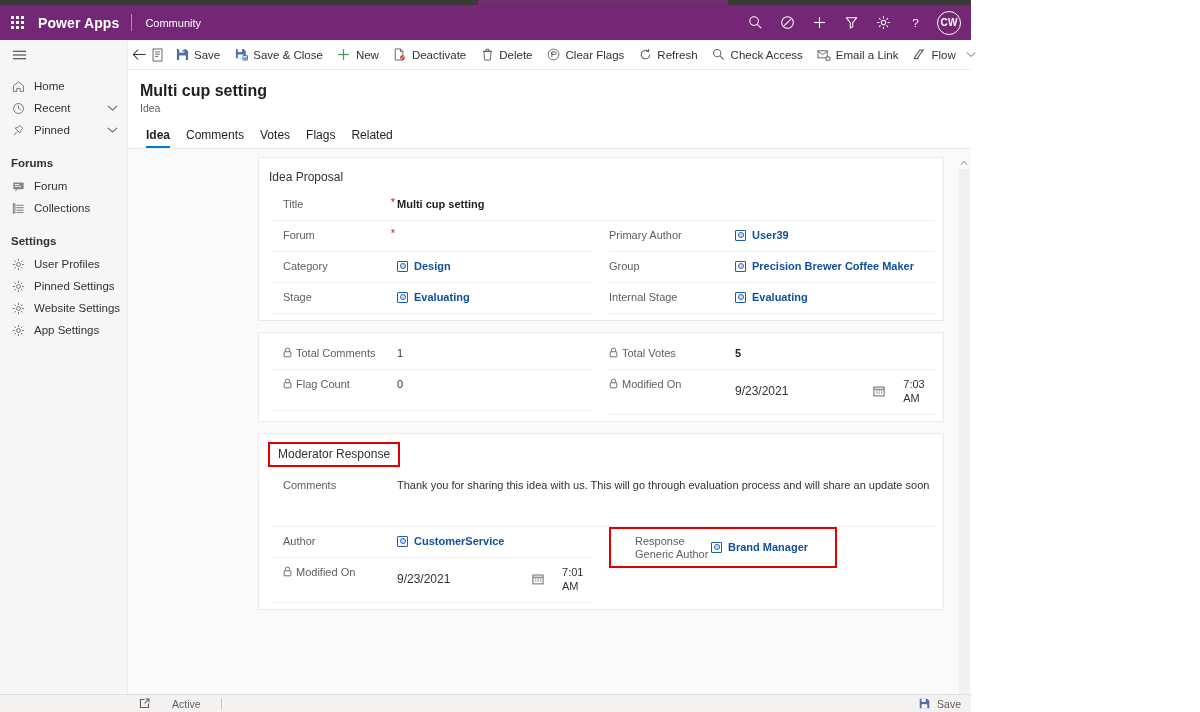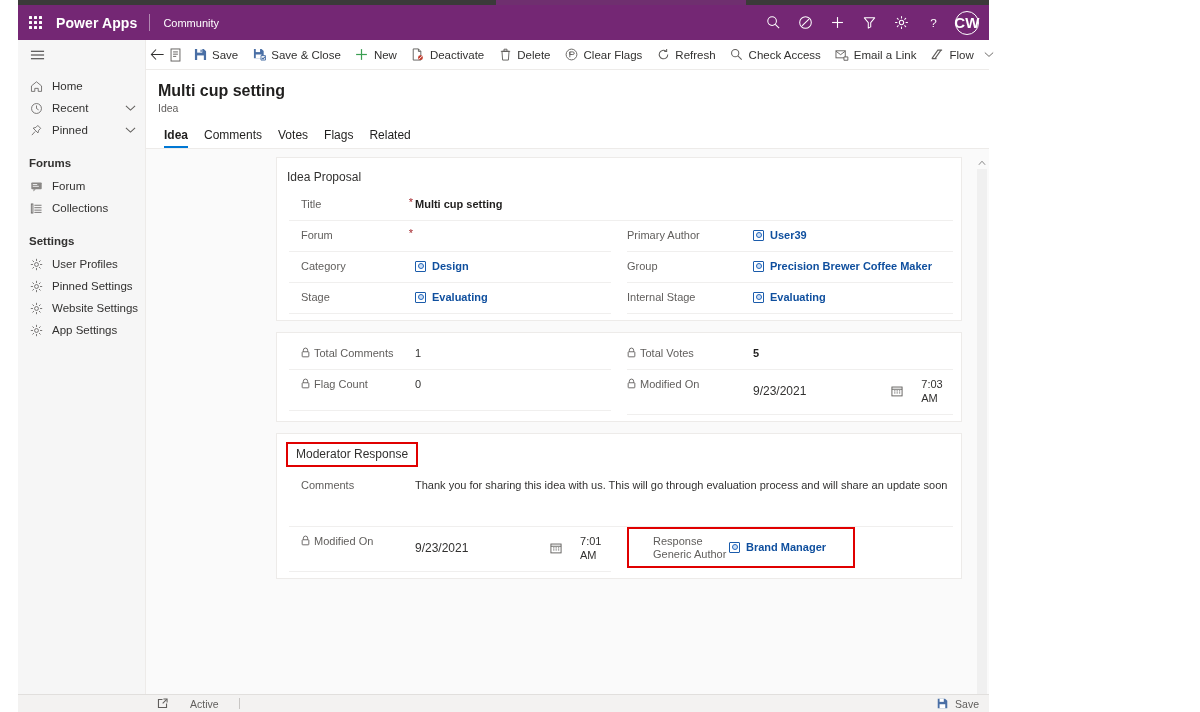--- a/index.html
+++ b/index.html
@@ -4,21 +4,21 @@
 <style>
   * { box-sizing: border-box; }
   html, body {
     margin: 0; padding: 0;
     width: 1200px; height: 712px;
     overflow: hidden;
     font-family: "Liberation Sans", sans-serif;
     background: #ffffff;
     -webkit-font-smoothing: antialiased;
   }
-  .app { position: relative; width: 971px; height: 712px; background:#f97316;margin-left:18px; }
+  .app { position: relative; width: 971px; height: 712px; background:#f97316; }
 
   
   .top-strip { height: 5px; background: #3b3a39; width: 100%; }
   .top-strip-tab {
     position:absolute; left:478px; top:0; width:250px; height:5px;
     background:#6f2f6f;
   }
 
   
   .header {
@@ -38,21 +38,21 @@
   .app-name { font-size: 11px; padding-left: 13px; font-weight: 400; }
   .header-right { margin-left:auto; display:flex; align-items:center; padding-right: 10px; gap: 2px; }
   .hicon {
     width: 30px; height: 32px; display:flex; align-items:center; justify-content:center;
     cursor:pointer; color:#fff;
   }
   .hicon svg { display:block; }
   .avatar {
     width: 24px; height: 24px; border-radius: 50%;
     border: 1px solid #fff; display:flex; align-items:center; justify-content:center;
-    font-size: 15px; font-weight: 600; margin-left: 5px; cursor:pointer; letter-spacing:.2px;
+    font-size: 10px; font-weight: 600; margin-left: 5px; cursor:pointer; letter-spacing:.2px;
   }
 
   
   .body-wrap { display:flex; height: 677px; }
 
   
   .sidebar {
     width: 128px; background: #f6f6f6; border-right: 1px solid #edebe9;
     flex: 0 0 128px; padding-top: 0px; position:relative;
   }
@@ -649,20 +649,30 @@
             <div style="padding: 0 8px 0 12px;">
               <div class="field field-comments">
                 <div class="flabel">Comments</div>
                 <div class="req"></div>
                 <div class="fvalue">Thank you for sharing this idea with us. This will go through evaluation process and will share an update soon</div>
               </div>
             </div>
 
             <div class="cols">
               <div class="col left">
+                <div class="field">
+                  <div class="flabel">Author</div>
+                  <div class="req"></div>
+                  <div class="fvalue link">
+                    <span class="lookup-ico">
+                        <i></i>
+                      </span>
+                    <span>CustomerService</span>
+                  </div>
+                </div>
                 <div class="field noline">
                   <div class="flabel">
                     <span class="lock">
                       <svg width="9" height="11" viewBox="0 0 10 12">
                           <path d="M2.6 5.2V3.5a2.4 2.4 0 0 1 4.8 0v1.7" fill="none" stroke="#605e5c" stroke-width="1"></path>
                           <rect x="1.3" y="5.2" width="7.4" height="5.6" rx="0.7" fill="none" stroke="#605e5c" stroke-width="1"></rect>
                         </svg>
                     </span>
                     <span>Modified On</span>
                   </div>

